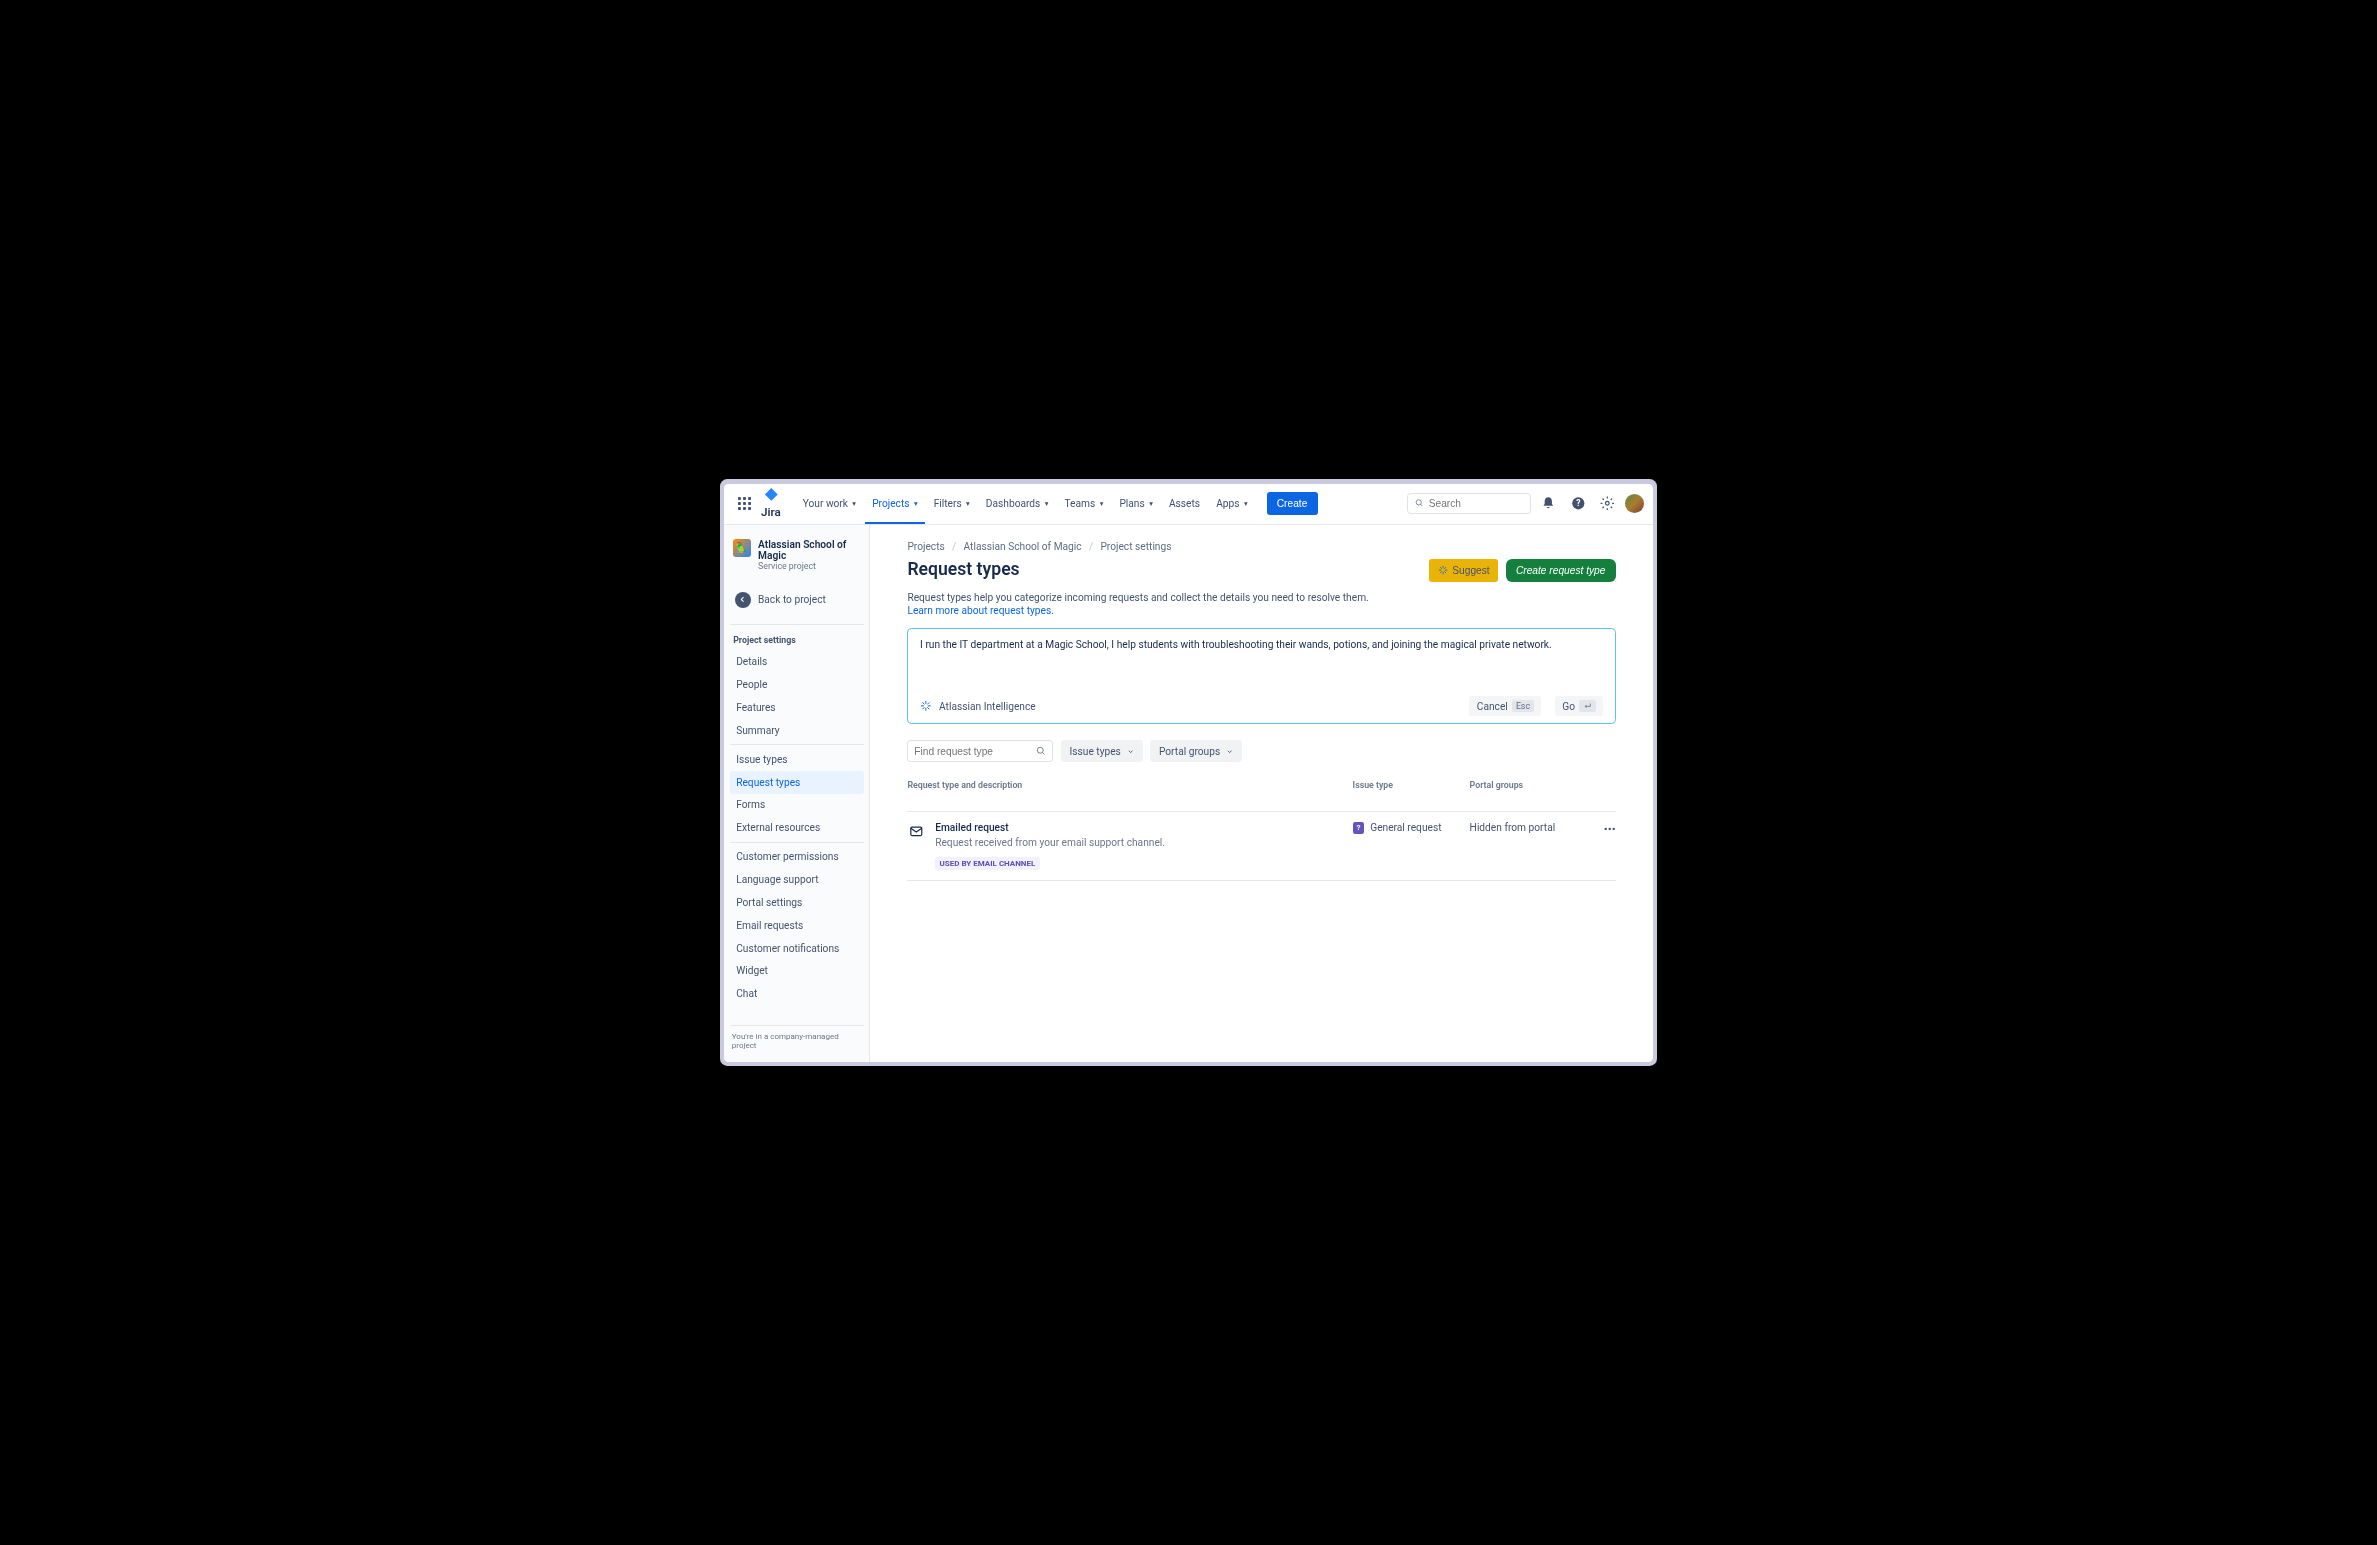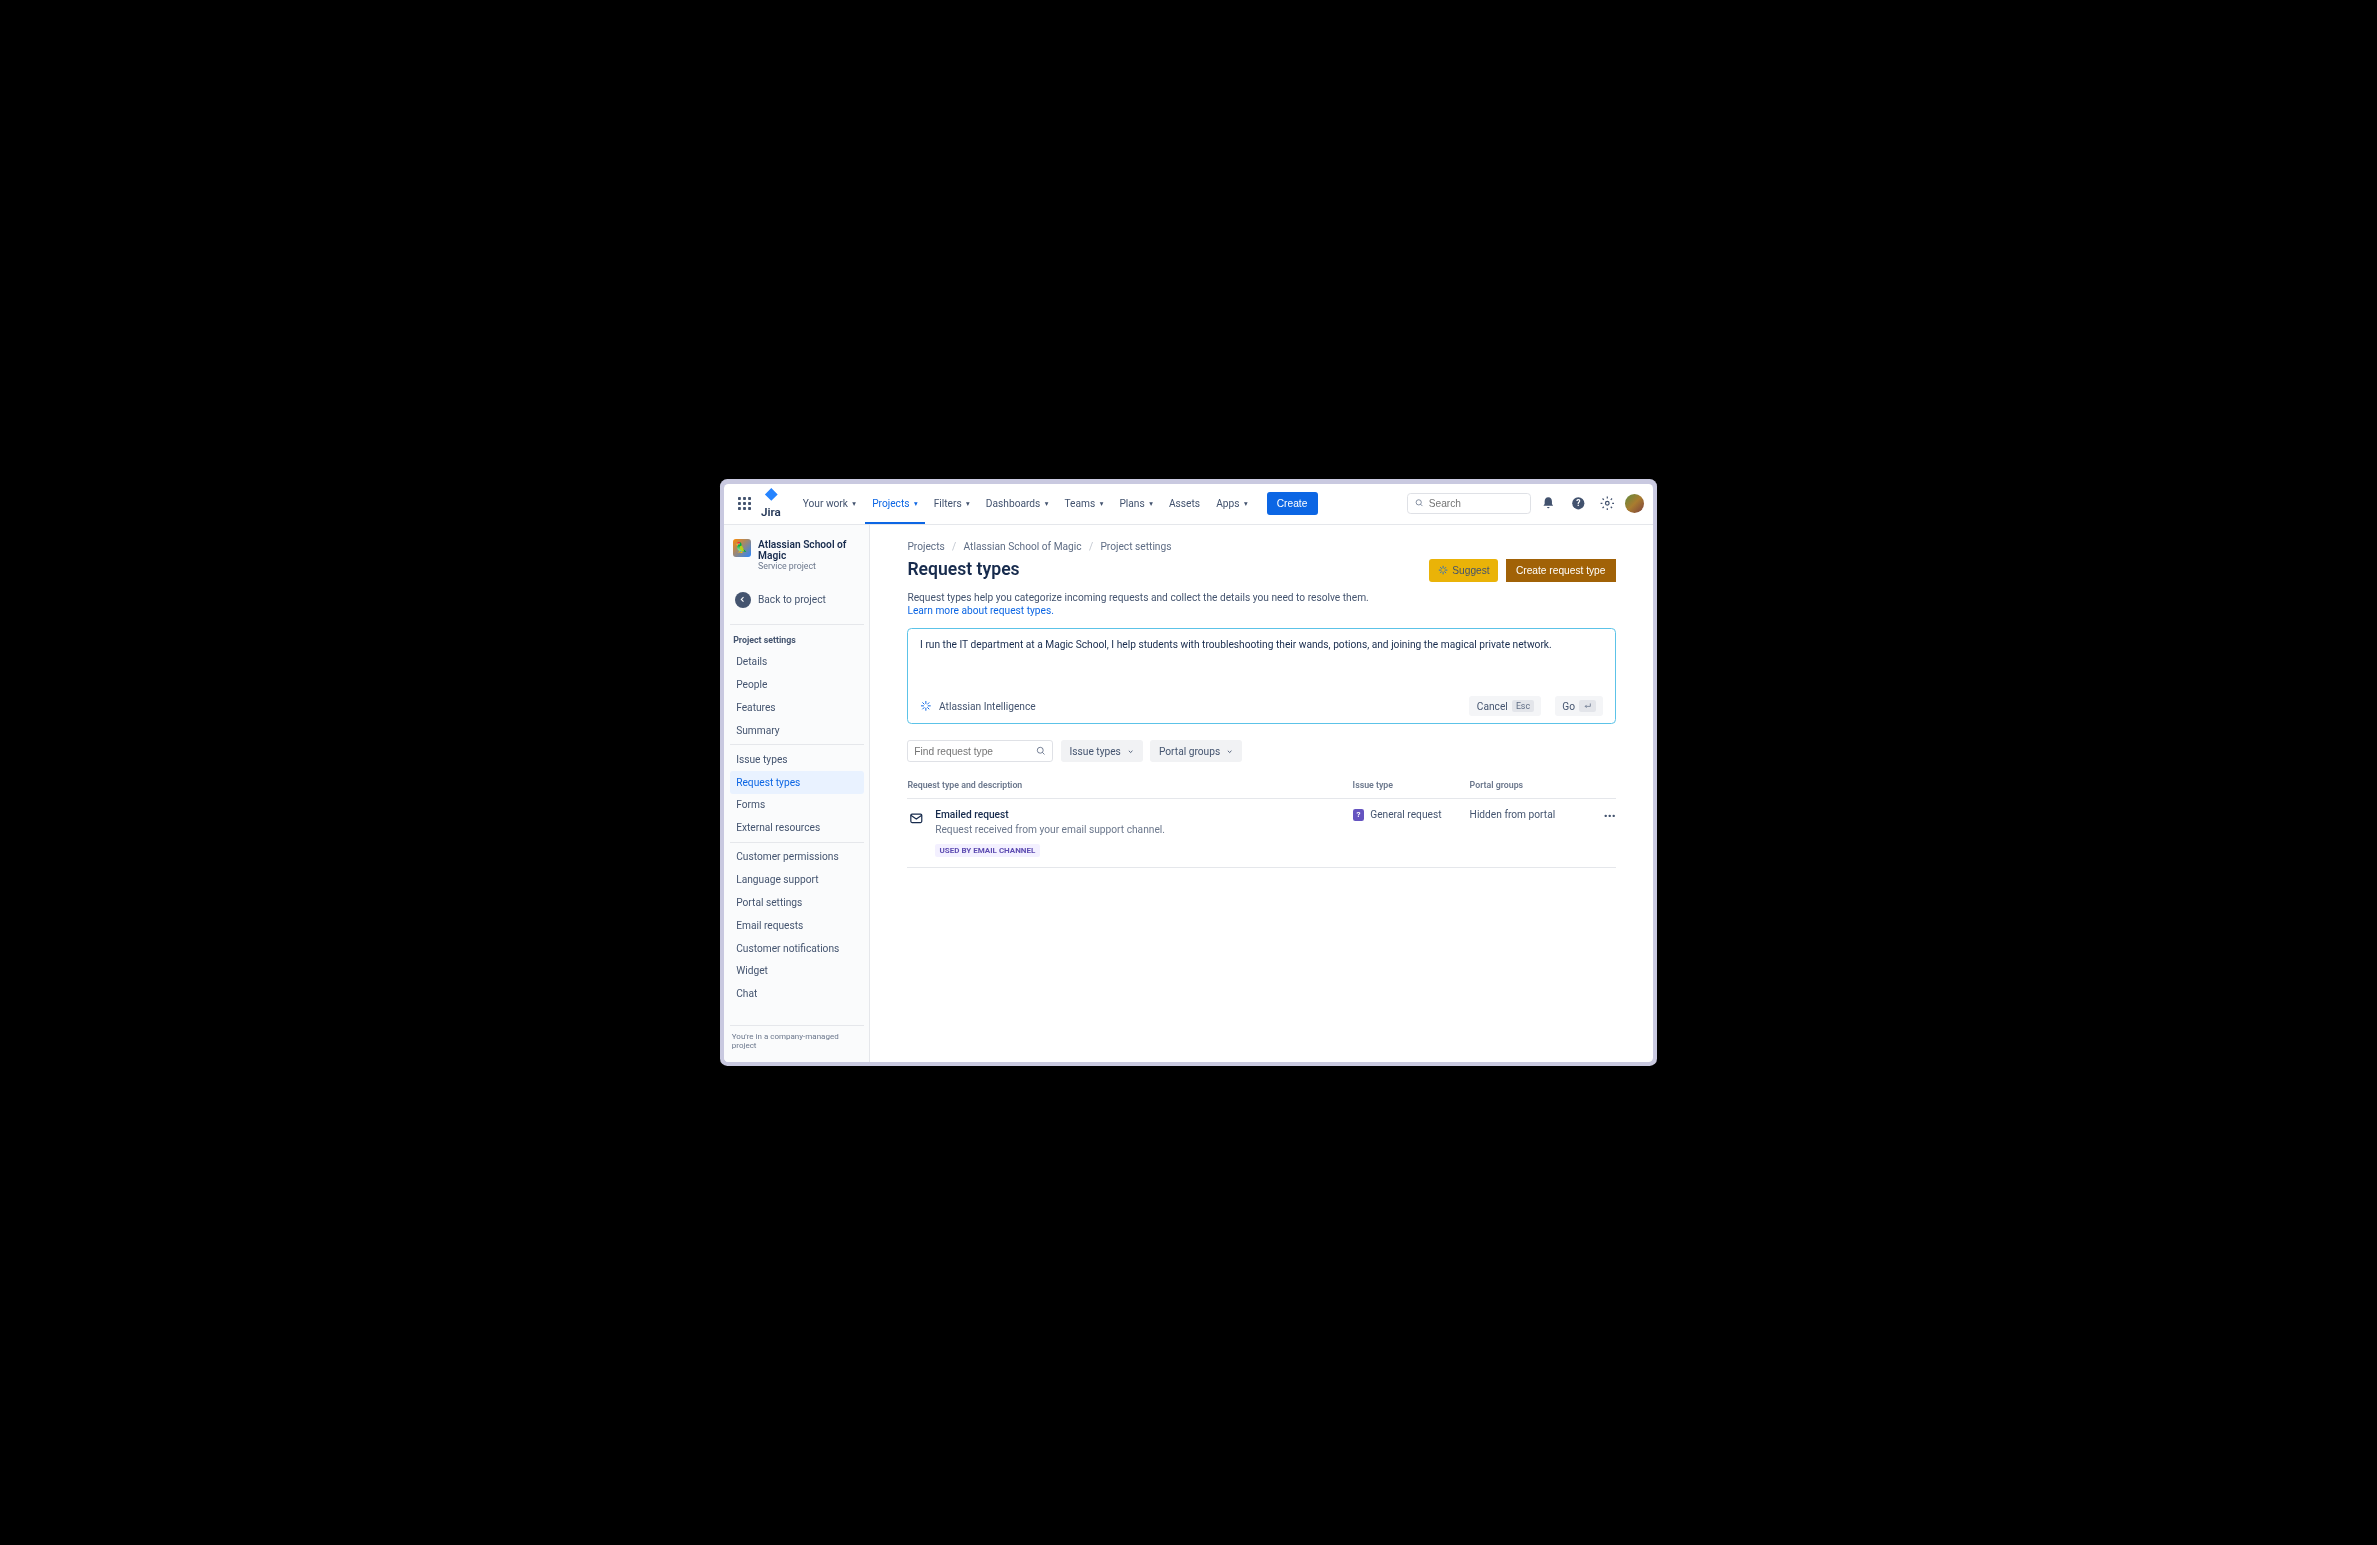--- a/index.html
+++ b/index.html
@@ -182,28 +182,29 @@
   background: #eab308;
   border: none;
   padding: 5.9px 8.8px;
   border-radius: 2.9px;
   font-size: 10.2px;
   color: #42526e;
   cursor: pointer;
   display: flex; align-items: center; gap: 4.4px;
 }
 .btn-primary {
-  background: #a16207;
+  background: #15803d;
   color: #fff;
   border: none;
   padding: 5.9px 10.2px;
-  border-radius: 0;
+  border-radius: 6px;
   font-size: 10.2px;
   font-weight: 500;
   cursor: pointer;
+  font-style: italic;
 }
 .intro { font-size: 10.2px; color: #44546f; margin-bottom: 2.2px; }
 .link { color: #0c66e4; font-size: 10.2px; cursor: pointer; }
 
 .ai-box {
   margin-top: 11.7px;
   border: 1.5px solid #5cc3e8;
   border-radius: 4.4px;
   padding: 10.2px 11.7px 7.3px;
 }
@@ -245,21 +246,21 @@
   border-radius: 2.9px;
   padding: 5.1px 8.8px;
   display: flex; align-items: center; gap: 5.9px;
   font-size: 10.2px; color: #44546f;
   cursor: pointer;
 }
 
 .table-header {
   display: flex;
   margin-top: 17.6px;
-  padding-bottom: 8px;
+  padding-bottom: 21px;
   border-bottom: 0.7px solid #e5e7eb;
   font-size: 8.8px; font-weight: 600;
   color: #6b778c;
 }
 .col-name { flex: 1; }
 .col-issue { width: 117px; }
 .col-portal { width: 117px; }
 .col-actions { width: 29px; }
 .table-row {
   display: flex;

